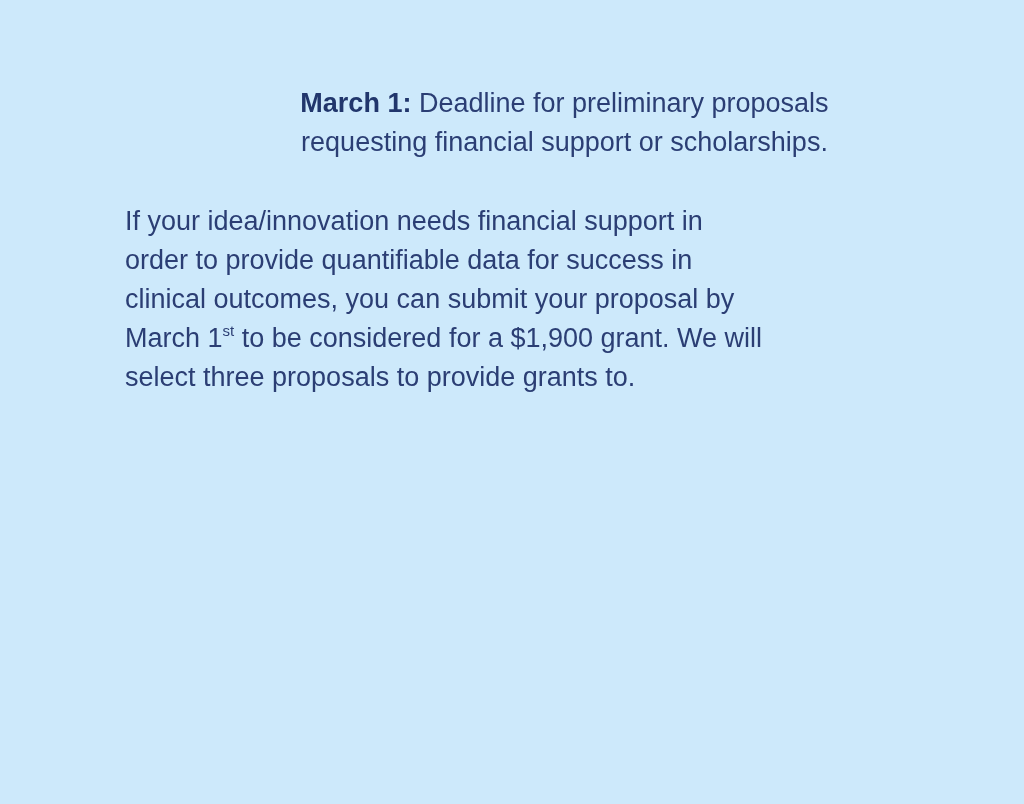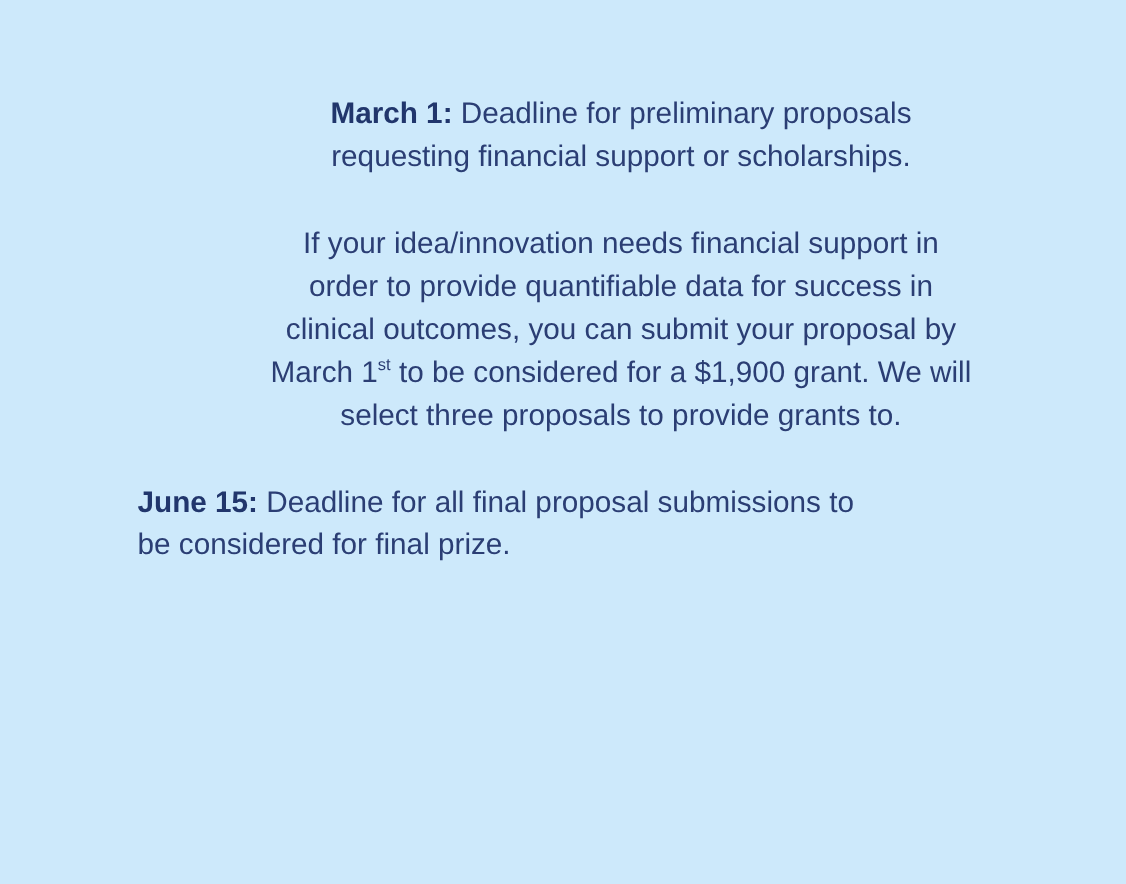--- a/index.html
+++ b/index.html
@@ -34,37 +34,35 @@
     line-height: 39px;
     white-space: pre-line;
     margin: 0;
     max-width: 880px;
   }
   .para .label {
     font-weight: 700;
     color: #21366c;
   }
   .para-march  { margin-top: 84px; text-align: center; }
-  .para-grant  { margin-top: 40px; text-align: center; }
+  .para-grant  { margin-top: 40px; }
   .para-june   { margin-top: 40px; }
   .para-note   { margin-top: 19px; font-style: italic; }
   sup.ordinal {
     font-size: 15px;
     line-height: 0;
     vertical-align: 11px;
   }
 </style>
 </head>
 <body>
 
 <div class="slide">
   <div class="content">
     <p class="para para-march"><strong class="label">March 1:</strong> <span>Deadline for preliminary proposals
 requesting financial support or scholarships.</span></p>
     <p class="para para-grant"><span>If your idea/innovation needs financial support in
 order to provide quantifiable data for success in
 clinical outcomes, you can submit your proposal by
 March 1</span><sup class="ordinal">st</sup> <span>to be considered for a $1,900 grant. We will
 select three proposals to provide grants to.</span></p>
-    <p class="para para-june"><strong class="label">June 15:</strong> <span>Deadline for all final proposal submissions to
-be considered for final prize.</span></p>
   </div>
 </div>
 
 </body></html>

